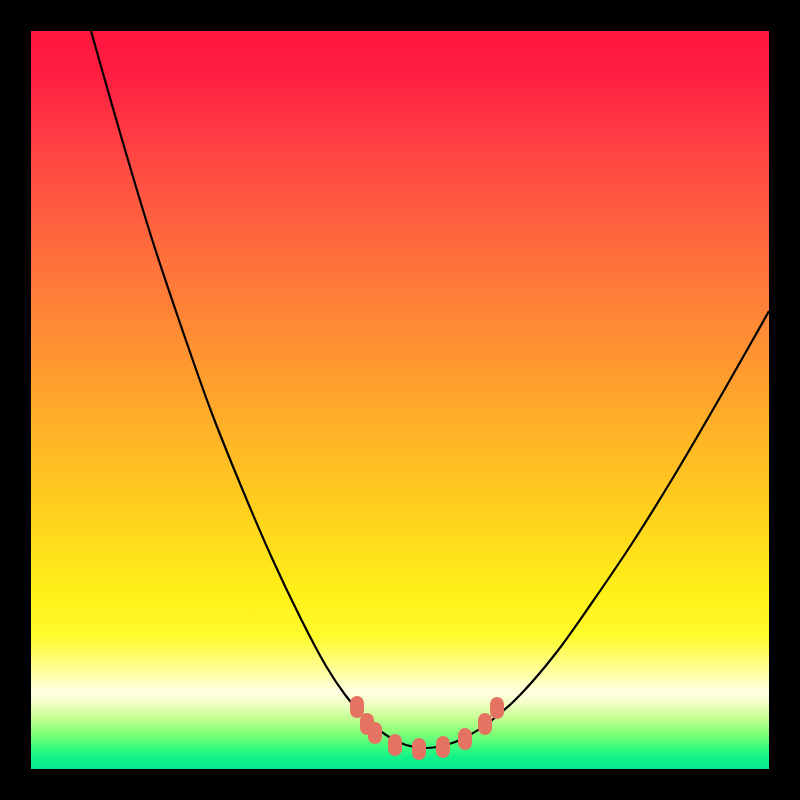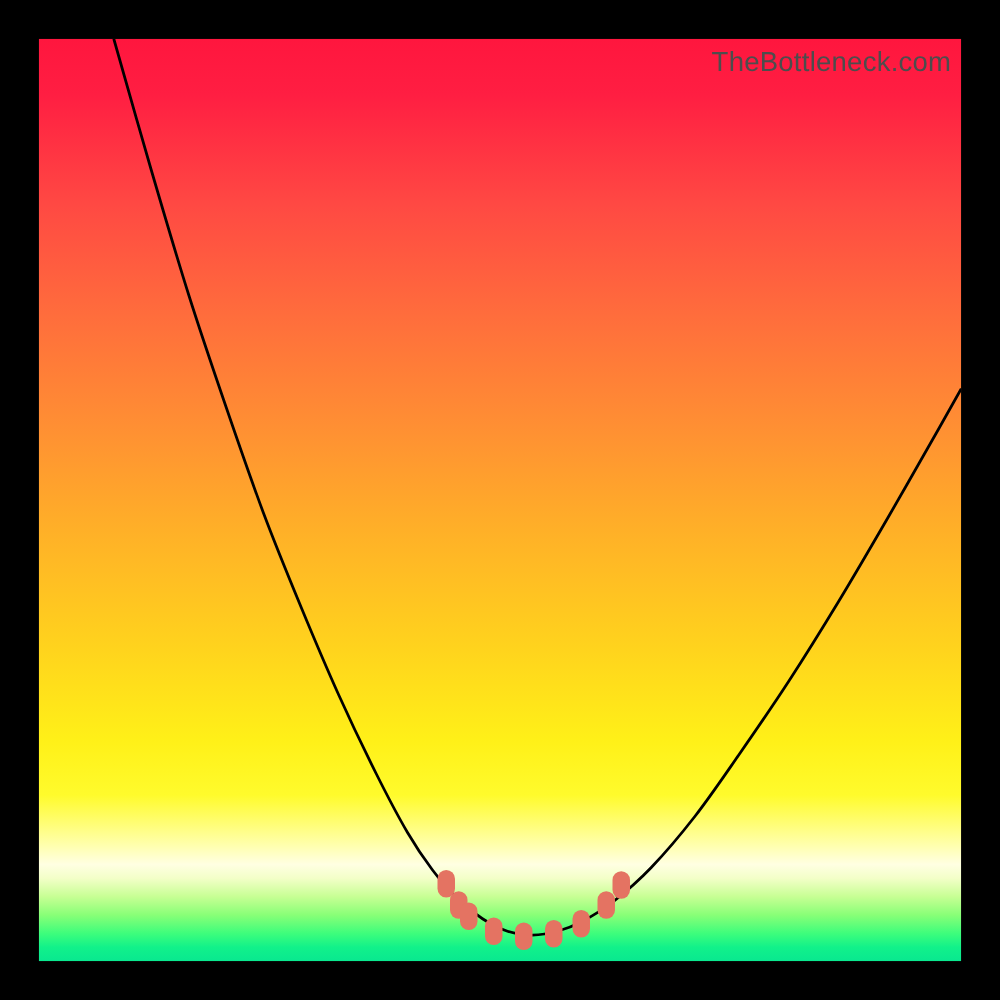--- a/index.html
+++ b/index.html
@@ -66,21 +66,20 @@
     inset: 0;
   }
 </style>
 </head>
 <body>
 
 <div class="frame">
   <div class="plot">
     <div class="gradient"></div>
 
-    <div class="watermark">TheBottleneck.com</div>
 
     <svg class="curve" viewBox="0 0 738 738" preserveAspectRatio="none">
       <g>
         <path id="curve-path" d="M 60 0 C 65 17.5, 80 70.83333333333334, 90 105 C 100 139.16666666666666, 110 173.33333333333334, 120 205 C 130 236.66666666666666, 140 265.8333333333333, 150 295 C 160 324.1666666666667, 170 353.3333333333333, 180 380 C 190 406.6666666666667, 200 430.8333333333333, 210 455 C 220 479.1666666666667, 230 502.8333333333333, 240 525 C 250 547.1666666666666, 260.8333333333333 569.6666666666666, 270 588 C 279.1666666666667 606.3333333333334, 287.5 622.1666666666666, 295 635 C 302.5 647.8333333333334, 308.3333333333333 656.1666666666666, 315 665 C 321.6666666666667 673.8333333333334, 328.3333333333333 681.5, 335 688 C 341.6666666666667 694.5, 348.3333333333333 699.6666666666666, 355 704 C 361.6666666666667 708.3333333333334, 368.3333333333333 711.8333333333334, 375 714 C 381.6666666666667 716.1666666666666, 388.3333333333333 717, 395 717 C 401.6666666666667 717, 408.3333333333333 715.8333333333334, 415 714 C 421.6666666666667 712.1666666666666, 427.5 710, 435 706 C 442.5 702, 450.8333333333333 697.1666666666666, 460 690 C 469.1666666666667 682.8333333333334, 479.1666666666667 674.3333333333334, 490 663 C 500.8333333333333 651.6666666666666, 513.3333333333334 637, 525 622 C 536.6666666666666 607, 547.5 591, 560 573 C 572.5 555, 586.6666666666666 534.5, 600 514 C 613.3333333333334 493.5, 626.6666666666666 472, 640 450 C 653.3333333333334 428, 666.6666666666666 405, 680 382 C 693.3333333333334 359, 710.3333333333334 329, 720 312 C 729.6666666666666 295, 735 285.3333333333333, 738 280" fill="none" stroke="#000" stroke-width="2.2"></path>
       </g>
       <g id="markers">
           <rect x="319" y="665" width="14" height="22" rx="7" ry="7" fill="#e47362"></rect>
           <rect x="329" y="682" width="14" height="22" rx="7" ry="7" fill="#e47362"></rect>
           <rect x="337" y="691" width="14" height="22" rx="7" ry="7" fill="#e47362"></rect>
           <rect x="357" y="703" width="14" height="22" rx="7" ry="7" fill="#e47362"></rect>

